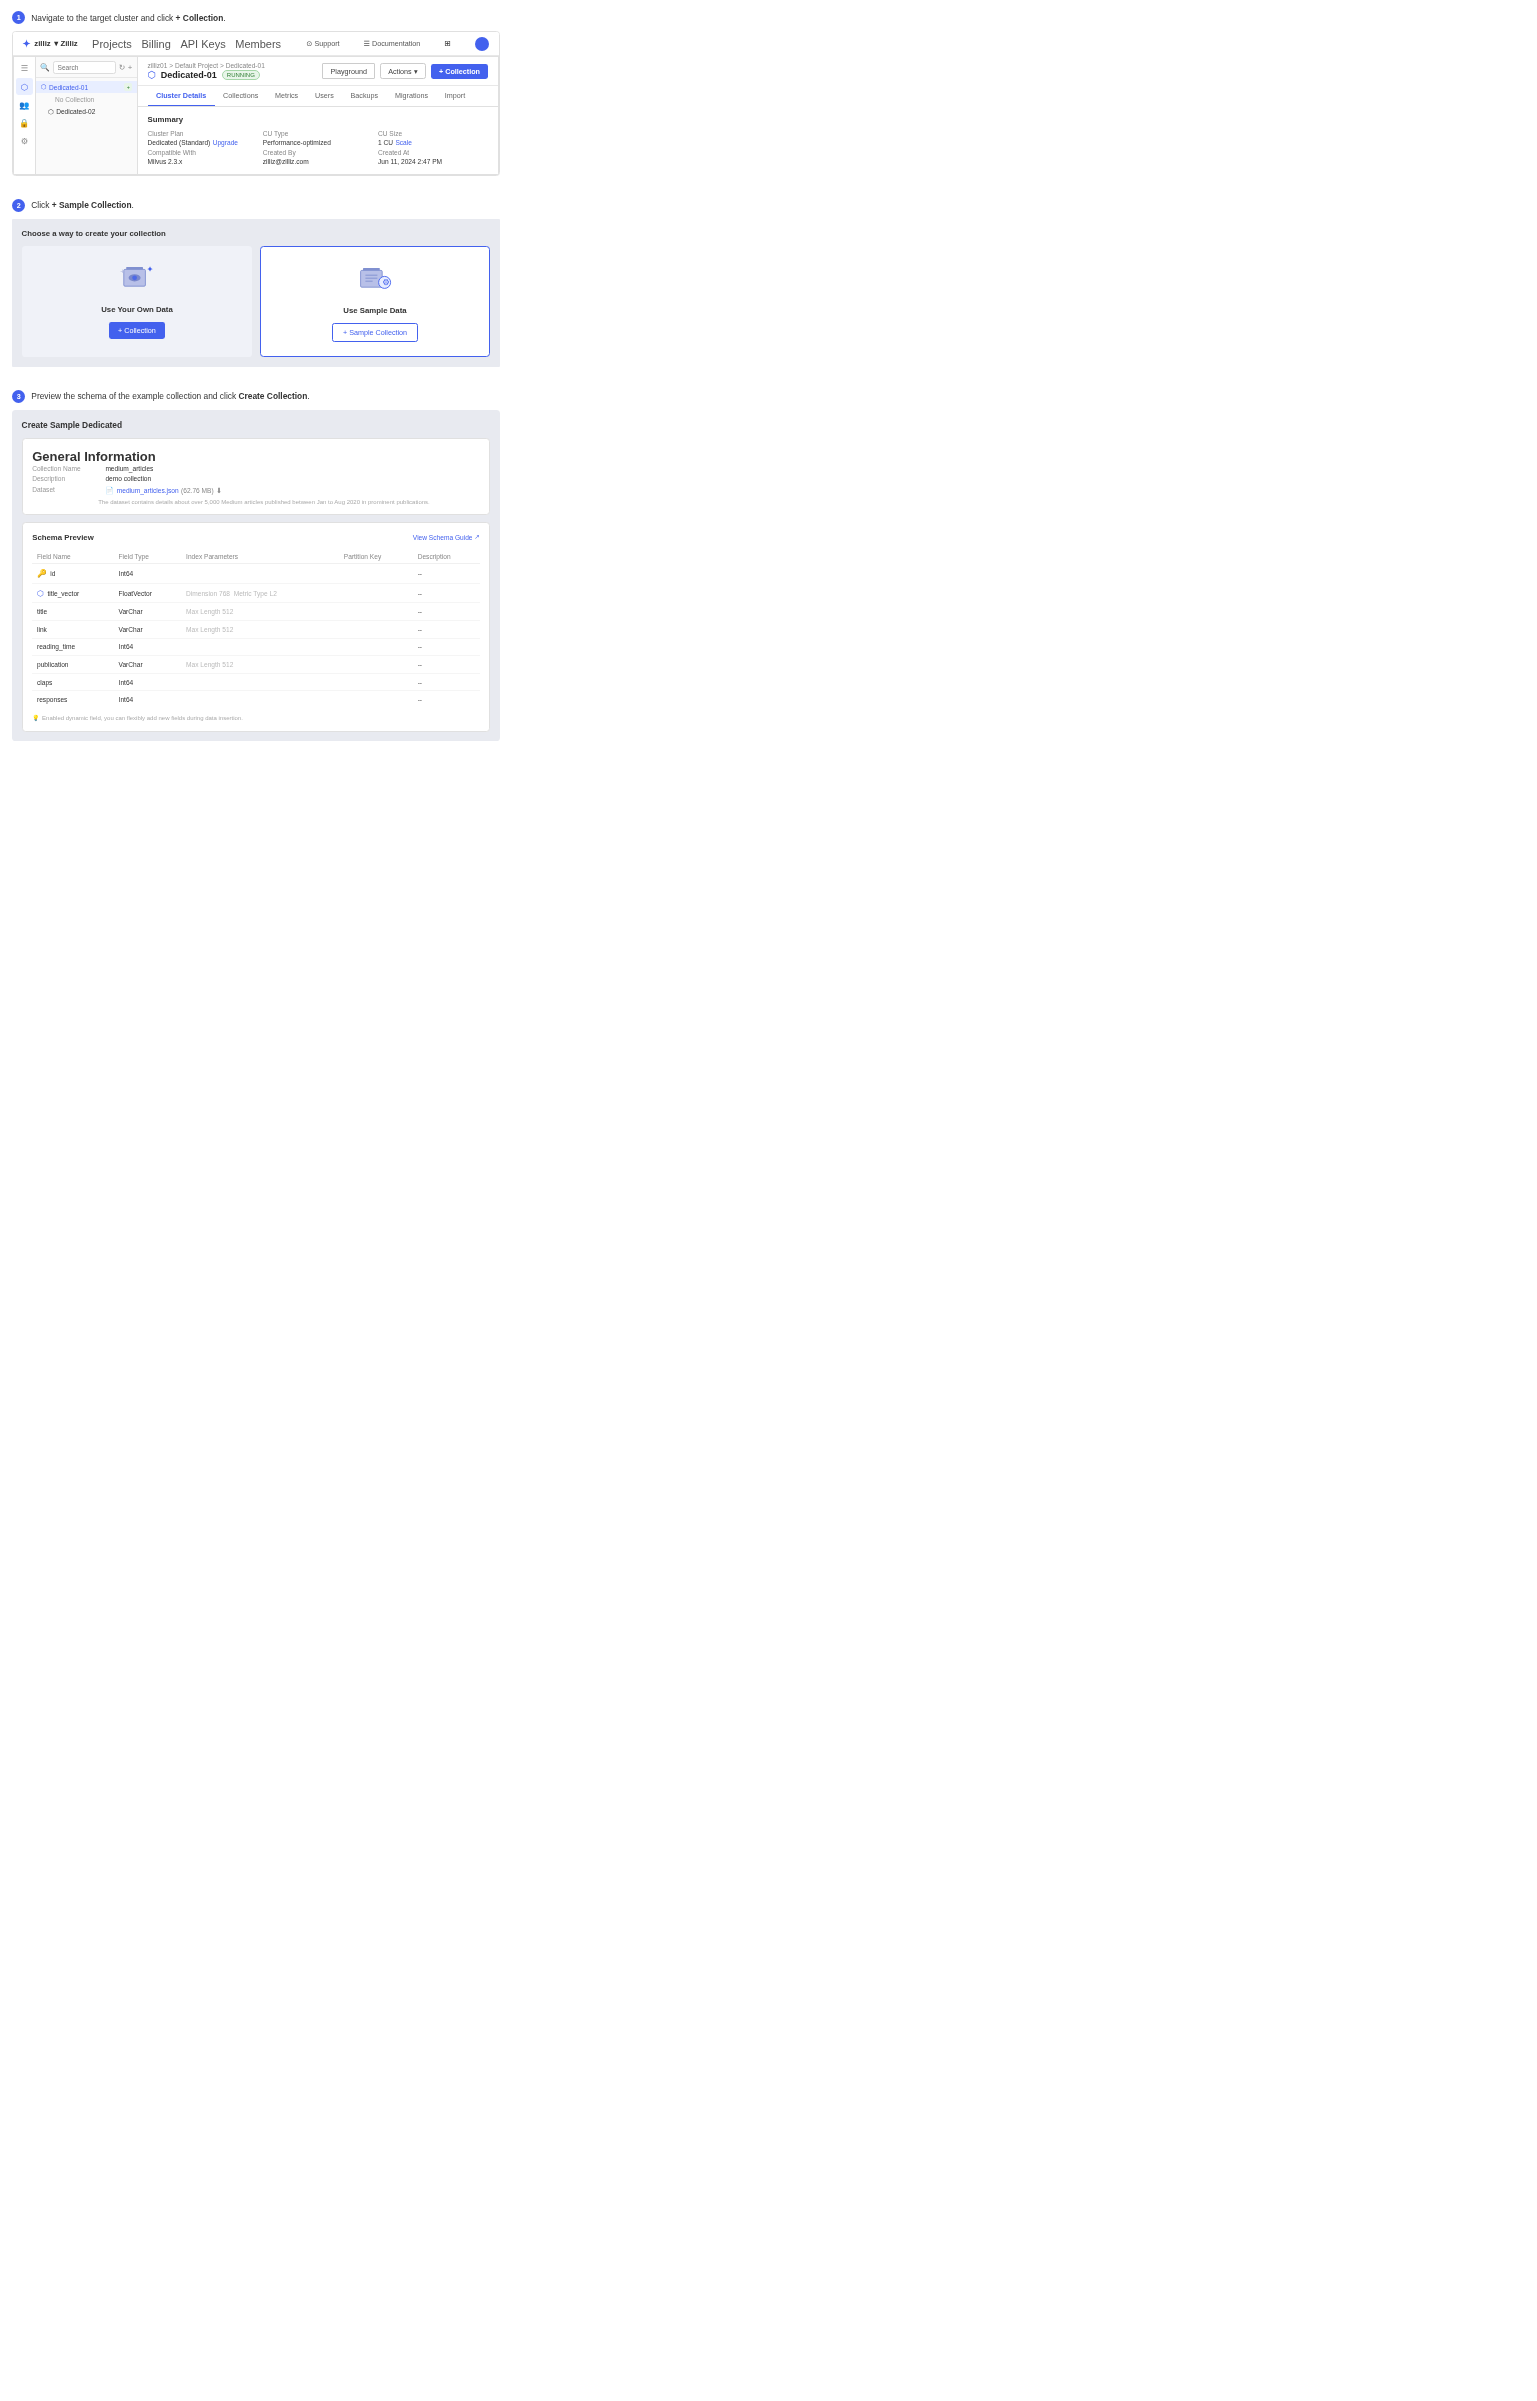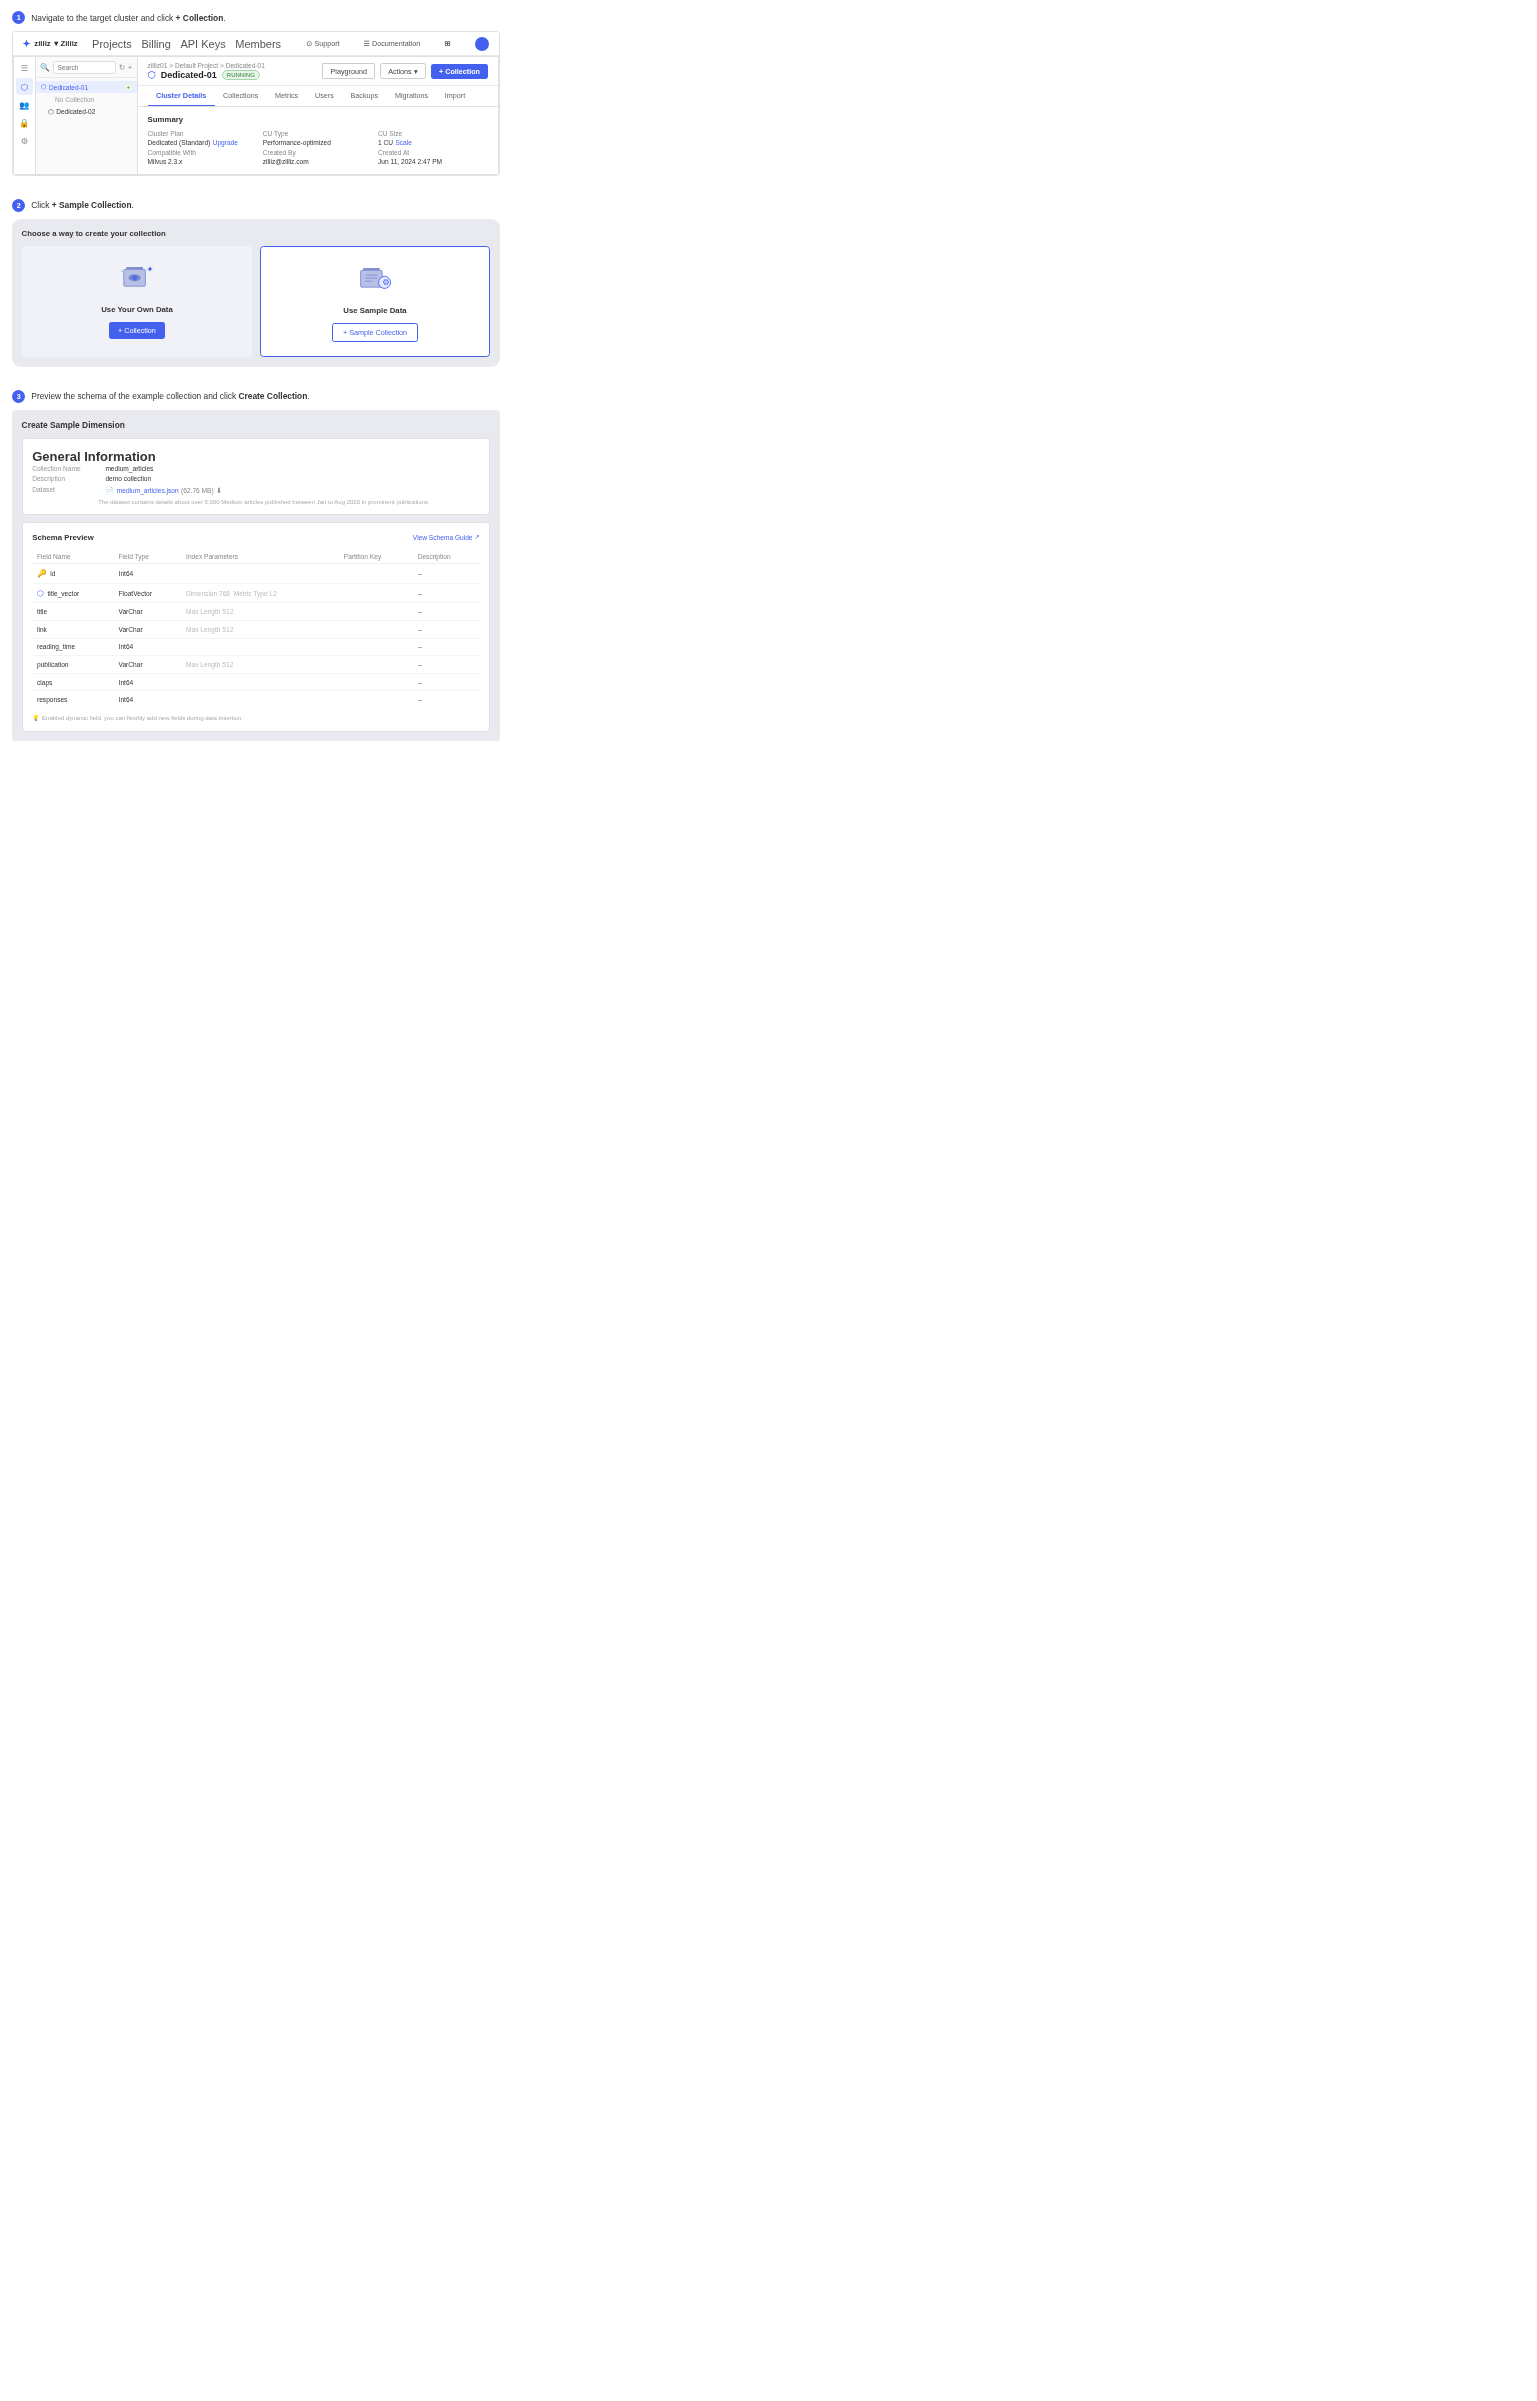--- a/index.html
+++ b/index.html
@@ -60,21 +60,21 @@
     .summary-grid { display: grid; grid-template-columns: 1fr 1fr 1fr; gap: 4.8px; }
     .summary-row { display: flex; flex-direction: column; gap: 2.4px; }
     .summary-label { font-size: 6.6px; color: #888; }
     .summary-value { font-size: 6.6px; color: #333; display: flex; align-items: center; gap: 2.4px; }
     .upgrade-link { color: #4361ee; text-decoration: none; font-size: 6.6px; }
 
     
     .screenshot-wrapper { border: 0.6px solid #e0e0e0; border-radius: 3.6px; margin: 0 12px 12px; overflow: hidden; }
 
     
-    .choose-section { background: #e8eaf0; padding: 9.6px; margin: 0 12px 12px; border-radius: 9px; }
+    .choose-section { background: #e8eaf0; padding: 9.6px; margin: 0 12px 12px; border-radius: 1px; }
     .choose-title { font-size: 7.8px; font-weight: 600; color: #333; margin-bottom: 8.4px; }
     .choose-options { display: grid; grid-template-columns: 1fr 1fr; gap: 7.2px; }
     .choose-card { background: #f0f2f8; border-radius: 3.6px; padding: 14.5px 9.6px; display: flex; flex-direction: column; align-items: center; gap: 8.4px; }
     .choose-card.highlighted { background: #fff; border: 1.2px solid #4361ee; }
     .choose-card-icon { font-size: 22px; }
     .choose-card-title { font-size: 7.8px; font-weight: 600; color: #333; }
     .btn-add-collection { background: #4361ee; border: none; border-radius: 2.4px; padding: 3.6px 9.6px; font-size: 7.2px; cursor: pointer; color: #fff; font-weight: 500; }
     .btn-sample-collection { background: #fff; border: 1.2px solid #4361ee; border-radius: 2.4px; padding: 3.6px 9.6px; font-size: 7.2px; cursor: pointer; color: #4361ee; font-weight: 500; }
 
     
@@ -281,21 +281,21 @@
   </div>
 
   <div class="step-header">
     <div class="step-circle">3</div>
     <div class="step-text">
       <span>Preview the schema of the example collection and click</span> <strong>Create Collection</strong><span>.</span>
     </div>
   </div>
 
   <div class="create-section">
-    <div class="create-title">Create Sample Dimension</div>
+    <div class="create-title">Create Sample Dedicated</div>
 
     <div class="info-card">
       <div class="info-card-title">General Information</div>
       <div class="info-row">
         <span class="info-label">Collection Name</span>
         <span class="info-value">medium_articles</span>
       </div>
       <div class="info-row">
         <span class="info-label">Description</span>
         <span class="info-value">demo collection</span>

